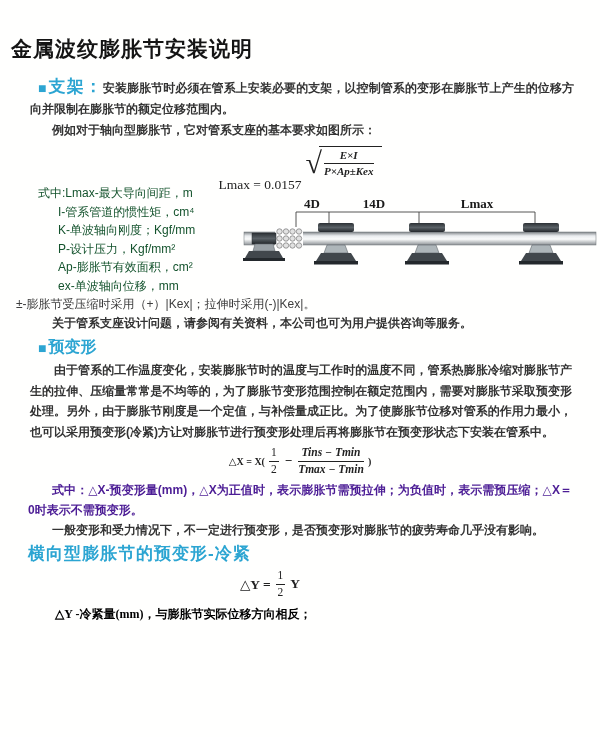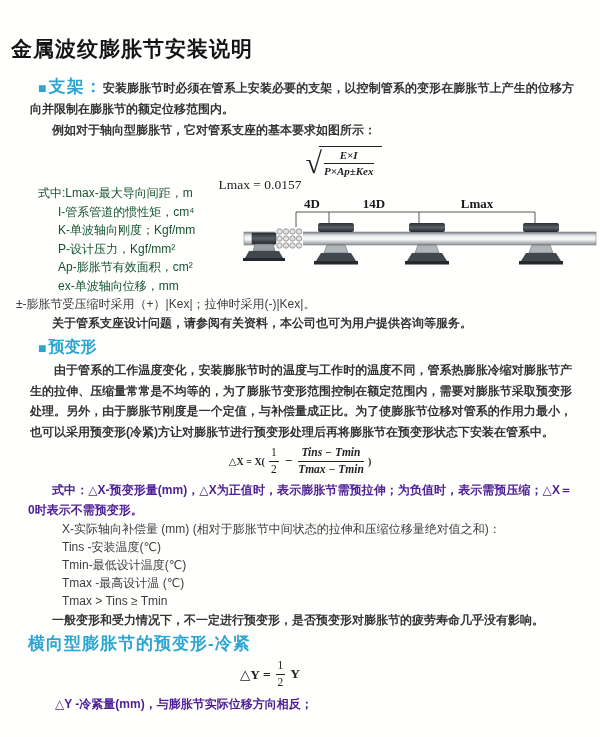--- a/index.html
+++ b/index.html
@@ -45,21 +45,21 @@
   .defs .sub{padding-left:20px;}
   .note-pm{margin:0 0 0 16px;line-height:19px;color:#3d3d3d;}
   .note-consult{margin:0 28px;line-height:19px;text-indent:2em;font-weight:600;color:#333;}
   .h-preform{margin:4px 0 0 38px;line-height:19px;font-size:16px;font-weight:600;}
   .p-preform{margin:2px 28px 0 30px;line-height:20.5px;text-indent:2em;text-align:justify;font-weight:600;color:#333;}
   .h-axial{margin:2px 0 0 60px;line-height:20px;font-size:16px;font-weight:bold;letter-spacing:1px;}
   .p-axshizhong{margin:2px 28px 0;line-height:20px;text-indent:2em;font-weight:600;color:#4c1d95;text-align:justify;}
   .axdefs{margin:0 0 0 62px;line-height:18px;color:#3d3d3d;}
   .note-general{margin:1px 28px 0;line-height:19px;text-indent:2em;font-weight:600;color:#333;}
   .h-lateral{margin:3px 0 0 28px;line-height:22px;font-size:17px;font-weight:bold;letter-spacing:1px;}
-  .note-y{margin:7px 0 0 55px;line-height:16px;font-weight:600;color:#4c1d95;}
+  .note-y{margin:7px 0 0 55px;line-height:16px;font-weight:600;color:#000000;font-family:Liberation Serif, serif;}
   .diagram{position:absolute;left:242px;top:194px;width:356px;height:88px;}
   .diagram text{font-family:"Liberation Serif","DejaVu Serif",serif;font-weight:bold;font-size:13px;fill:#1a1a1a;}
 </style>
 </head>
 <body>
 
 <div class="page">
 
   <h1 class="title">金属波纹膨胀节安装说明</h1>
 
@@ -170,27 +170,20 @@
     <span class="minus">−</span>
     <span class="fr ital">
       <span class="n">Tins − Tmin</span>
       <span class="d">Tmax − Tmin</span>
     </span>
     <span class="post">)</span>
   </div>
 
   <p class="p-axshizhong">式中：△X-预变形量(mm)，△X为正值时，表示膨胀节需预拉伸；为负值时，表示需预压缩；△X＝0时表示不需预变形。</p>
 
-  <div class="axdefs">
-    <div>X-实际轴向补偿量 (mm) (相对于膨胀节中间状态的拉伸和压缩位移量绝对值之和)：</div>
-    <div>Tins -安装温度(℃)</div>
-    <div>Tmin-最低设计温度(℃)</div>
-    <div>Tmax -最高设计温 (℃)</div>
-    <div>Tmax &gt; Tins ≥ Tmin</div>
-  </div>
 
   <p class="note-general">一般变形和受力情况下，不一定进行预变形，是否预变形对膨胀节的疲劳寿命几乎没有影响。</p>
 
   <p class="h-lateral accent">横向型膨胀节的预变形-冷紧</p>
 
   <div class="formula f3wrap">
     <span class="pre">△Y =</span>
     <span class="fr">
       <span class="n">1</span>
       <span class="d">2</span>

